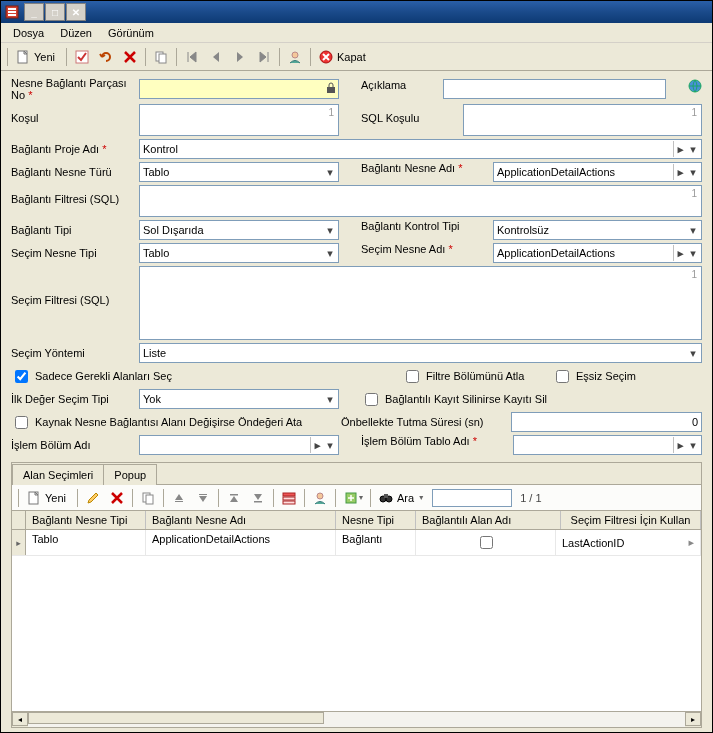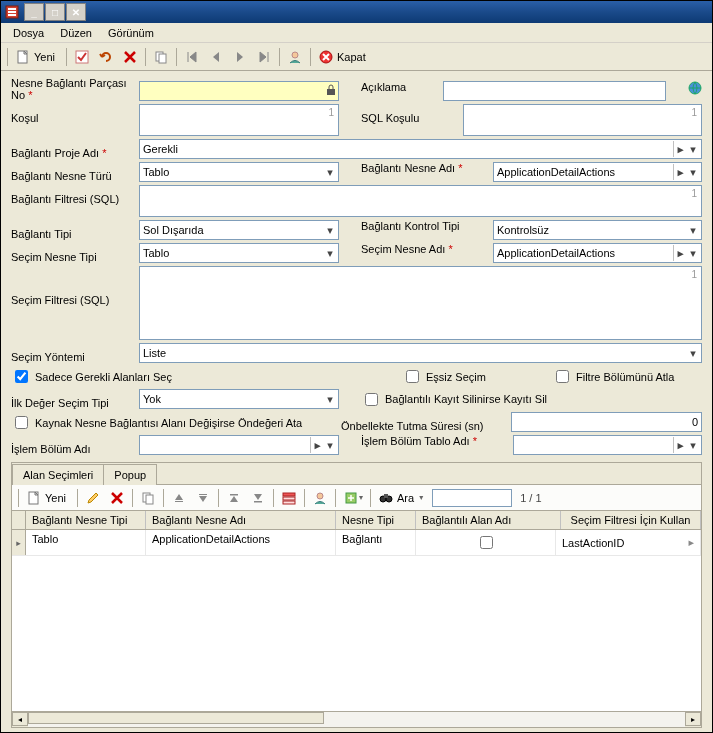--- a/index.html
+++ b/index.html
@@ -10,21 +10,21 @@
 .titlebar .title { flex: 1; }
 .winbtns { display: flex; gap: 0; }
 .winbtn { width: 20px; height: 18px; background: #d4d0c8; border: 1px solid #808080; display: flex; align-items: center; justify-content: center; font-family: Arial; font-size: 10px; font-weight: bold; margin-left: 1px; cursor: pointer; }
 .menubar { height: 20px; background: #ece9d8; display: flex; align-items: center; padding: 0 4px; border-bottom: 1px solid #d4d0c8; }
 .menuitem { padding: 2px 8px; cursor: pointer; }
 .toolbar { height: 28px; background: #ece9d8; display: flex; align-items: center; padding: 2px 4px; border-bottom: 1px solid #aca899; gap: 2px; }
 .tbbtn { min-width: 22px; height: 22px; display: flex; align-items: center; justify-content: center; padding: 0 2px; cursor: pointer; border: 1px solid transparent; }
 .tbbtn.wlabel { padding: 0 6px 0 2px; gap: 3px; }
 .sep { width: 1px; height: 18px; background: #aca899; margin: 0 2px; }
 .form { flex: 1; background: #ece9d8; padding: 6px 10px 4px 10px; overflow: hidden; display:flex; flex-direction:column; }
-.row { display: flex; align-items: flex-end; margin-bottom: 3px; min-height: 20px; }
+.row { display: flex; align-items: center; margin-bottom: 3px; min-height: 20px; }
 .lbl { width: 128px; color: #000; padding-right: 4px; }
 .req { color: #c00; }
 .fld { flex: 1; position: relative; }
 .fldwrap { display:flex; align-items:stretch; gap:22px; }
 input.txt, .combo, .multi { border: 1px solid #7f9db9; background: #fff; height: 20px; padding: 2px 3px; width: 100%; font-size:11px; }
 .yellow { background: #ffffc0 !important; }
 .combo { display: flex; align-items: center; position: relative; padding-right: 16px; }
 .combo .dd { position: absolute; right: 1px; top: 1px; width: 14px; height: 16px; display:flex; align-items:center; justify-content:center; color:#444; }
 .lookup { display: flex; align-items: center; position: relative; padding-right: 28px; background:#fff; border:1px solid #7f9db9; height:20px; }
 .lookup .dots { position:absolute; right:14px; top:1px; width:14px; height:16px; display:flex; align-items:center; justify-content:center; font-weight:bold; color:#444; border-left:1px solid #c0c0c0; }
@@ -209,21 +209,21 @@
         <div class="multi" style="flex:1;">
             <span class="lineno">1</span>
           </div>
       </div>
     </div>
 
     <div class="row">
       <div class="lbl"><span>Bağlantı Proje Adı</span> <span class="req">*</span></div>
       <div class="fld">
           <div class="lookup">
-            <span class="val">Gerekli</span>
+            <span class="val">Kontrol</span>
             <span class="dots">▸</span>
             <span class="dd2">▾</span>
           </div>
         </div>
     </div>
 
     <div class="row">
       <div class="lbl"><span>Bağlantı Nesne Türü</span></div>
       <div class="fld fldwrap">
         <div class="combo" style="width:200px;">
@@ -299,25 +299,25 @@
     </div>
 
     <div class="row">
       <div class="check" style="width:200px;">
           <input type="checkbox" checked="" style="">
           <span>Sadece Gerekli Alanları Seç</span>
         </div>
       <div style="flex:1"></div>
       <div class="check" style="width:150px;">
           <input type="checkbox" style="">
-          <span>Eşsiz Seçim</span>
+          <span>Filtre Bölümünü Atla</span>
         </div>
       <div class="check" style="width:150px;">
           <input type="checkbox" style="">
-          <span>Filtre Bölümünü Atla</span>
+          <span>Eşsiz Seçim</span>
         </div>
     </div>
 
     <div class="row">
       <div class="lbl"><span>İlk Değer Seçim Tipi</span></div>
       <div class="fld fldwrap">
         <div class="combo" style="width:200px;">
             <span>Yok</span>
             <span class="dd">▾</span>
           </div>

